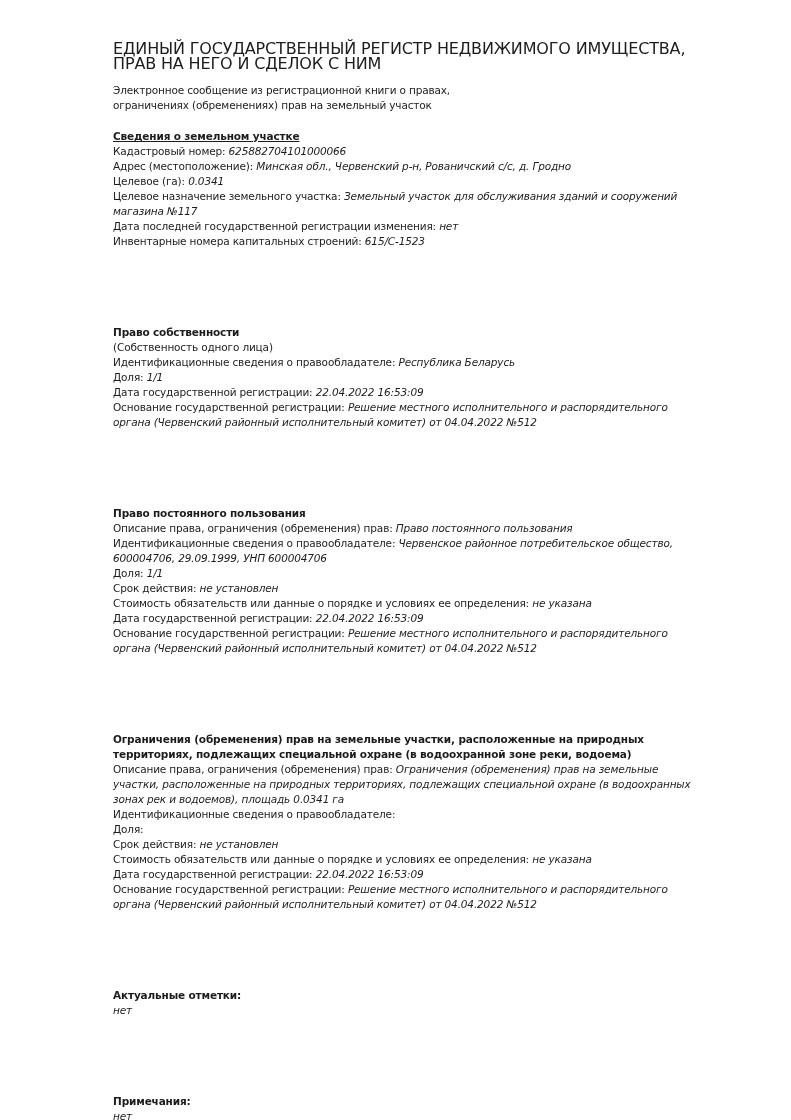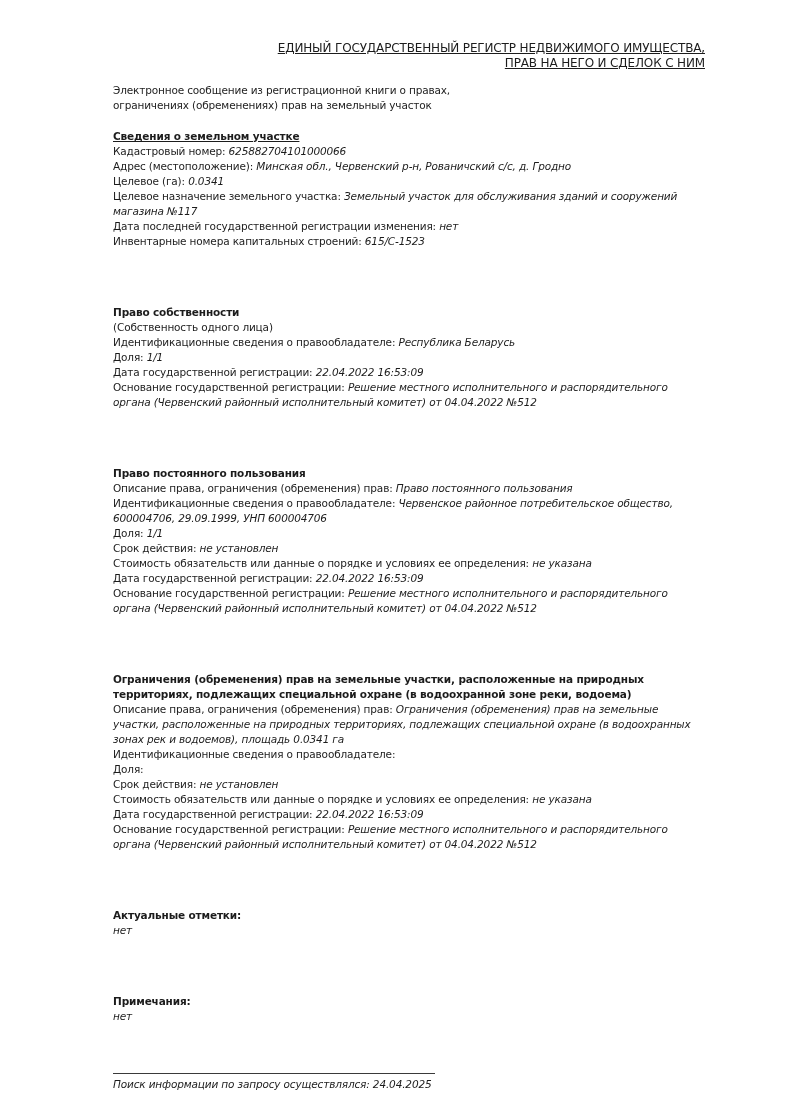--- a/index.html
+++ b/index.html
@@ -7,25 +7,25 @@
     width: 791px; height: 1120px;
     box-sizing: border-box;
     padding: 41px 86px 0 113px;
     font-family: "DejaVu Sans", "Liberation Sans", sans-serif;
     font-size: 10.5px;
     line-height: 15px;
     color: #1c1c1c;
     letter-spacing: -0.15px;
     overflow: hidden;
   }
-  .title-block { text-align: right; font-size: 12px; text-decoration: underline; }
+  .title-block { text-align: left; font-size: 16px; }
   .subtitle-block { text-align: left; margin-top: 12px; }
   .sections { margin-top: 10px; }
   .section { margin-top: 16px; }
-  .section + .section { margin-top: 56px; }
+  .section + .section { margin-top: 76px; }
   .heading { font-weight: bold; }
   .heading.underline { text-decoration: underline; }
   .val { font-style: italic; }
   .footer { margin-top: 48px; }
   .rule { width: 322px; border-bottom: 1px solid #3a3a3a; height: 1px; margin-bottom: 3px; }
   .f-line, .footer-text { font-style: italic; }
 </style>
 </head>
 <body>
 

